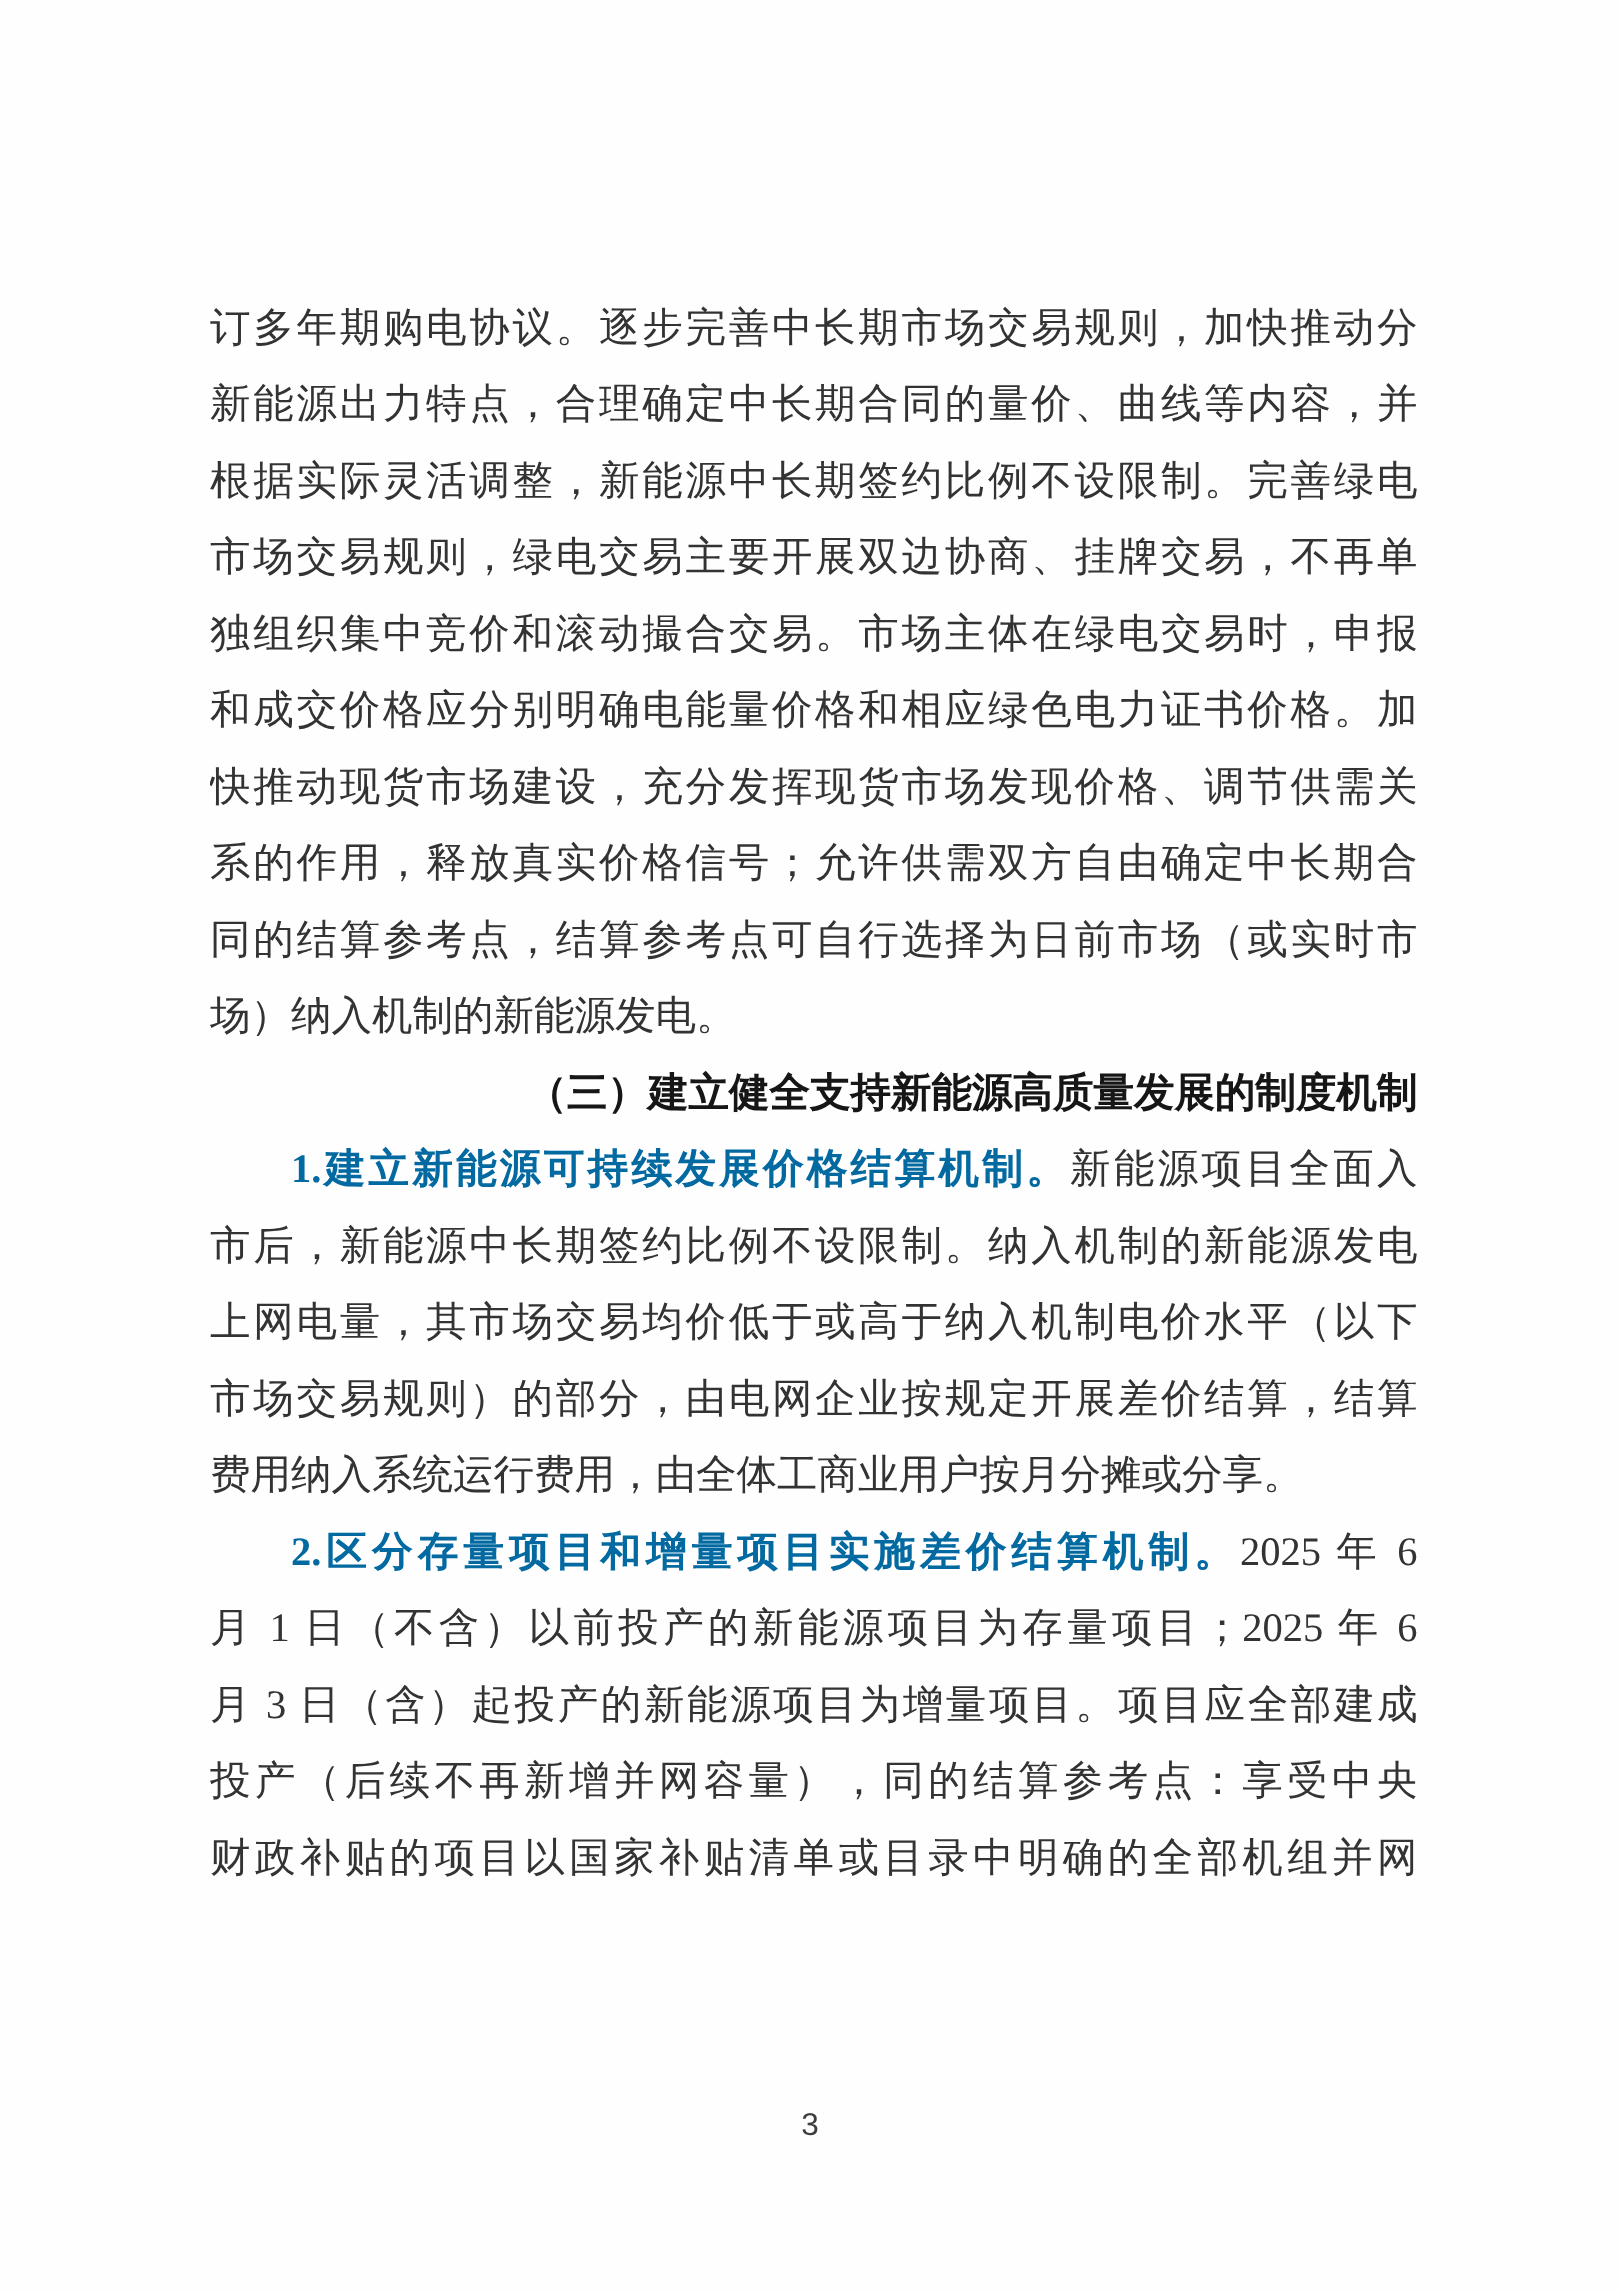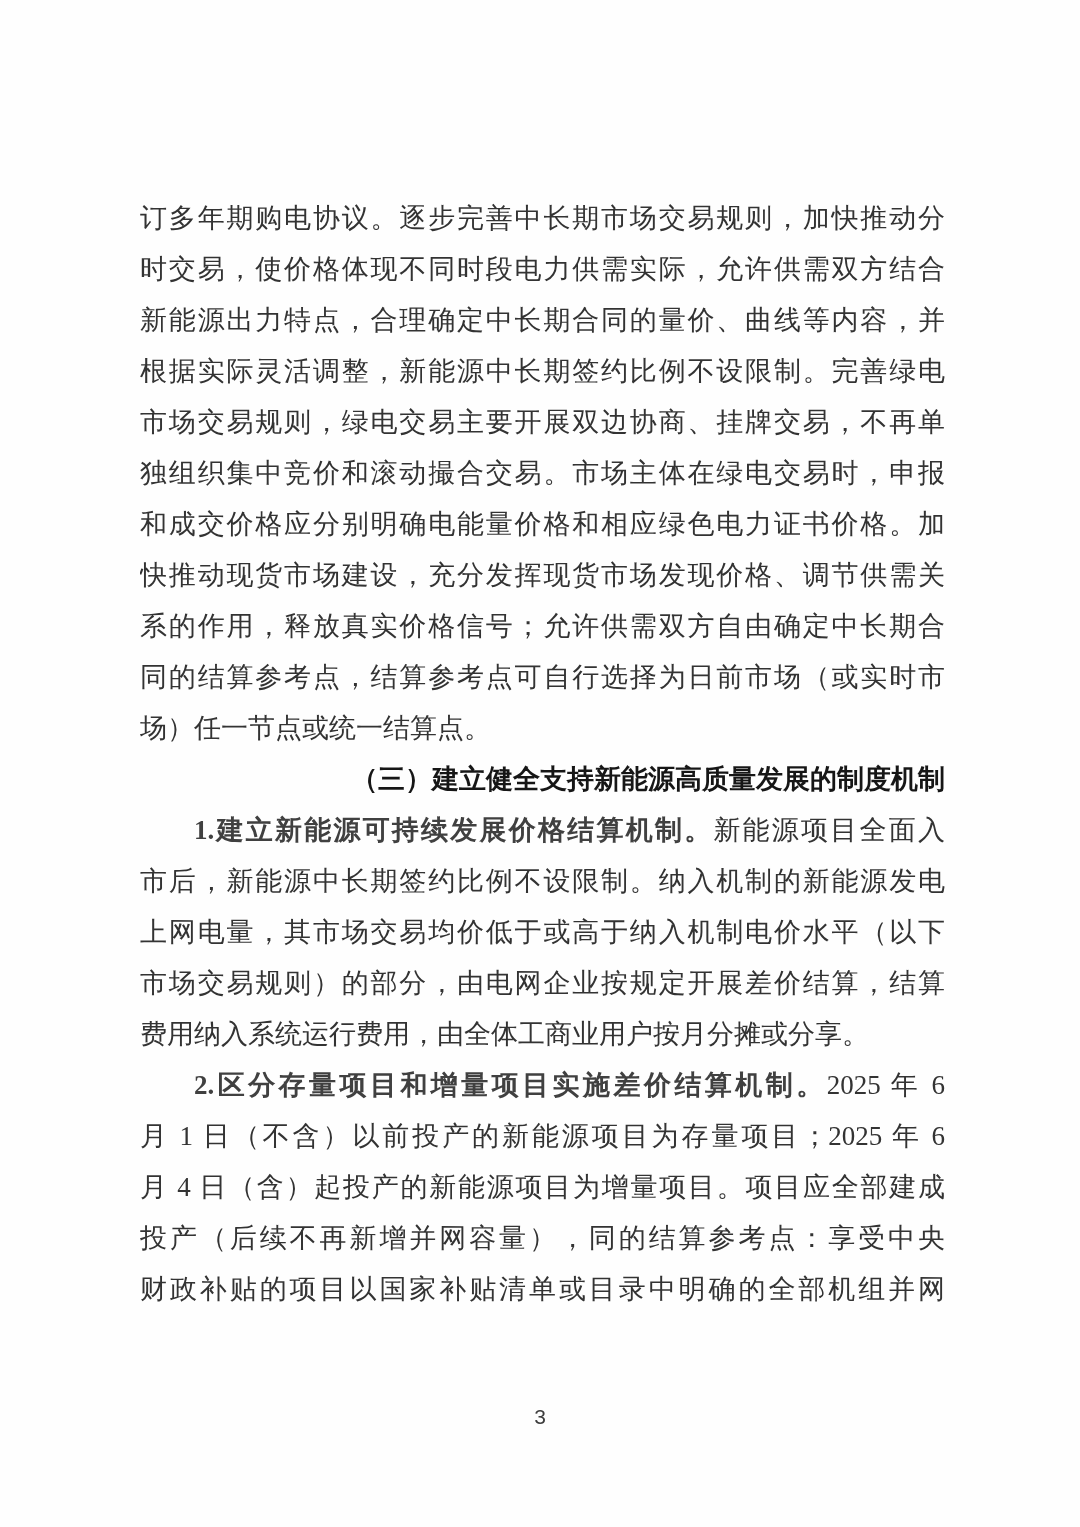--- a/index.html
+++ b/index.html
@@ -35,65 +35,64 @@
   .indent {
     padding-left: 54px;
   }
   .heading {
     font-weight: 700;
     color: #161616;
     text-align: right;
   }
   .bold {
     font-weight: 700;
-    color: #404040;
+    color: #0369a1;
   }
   .page-number {
     position: absolute;
     left: 0;
     top: 1405px;
     width: 100%;
     text-align: center;
     font-size: 21px;
     color: #3d3d3d;
     font-family: "Liberation Sans", sans-serif;
   }
 </style>
 </head>
 <body>
 
 <div class="page">
   <div class="content">
 
     <div class="line justify">订多年期购电协议。逐步完善中长期市场交易规则，加快推动分</div>
-    <div class="line justify">时交易，使价格体现不同时段电力供需实际，允许供需双方结合</div>
     <div class="line justify">新能源出力特点，合理确定中长期合同的量价、曲线等内容，并</div>
     <div class="line justify">根据实际灵活调整，新能源中长期签约比例不设限制。完善绿电</div>
     <div class="line justify">市场交易规则，绿电交易主要开展双边协商、挂牌交易，不再单</div>
     <div class="line justify">独组织集中竞价和滚动撮合交易。市场主体在绿电交易时，申报</div>
     <div class="line justify">和成交价格应分别明确电能量价格和相应绿色电力证书价格。加</div>
     <div class="line justify">快推动现货市场建设，充分发挥现货市场发现价格、调节供需关</div>
     <div class="line justify">系的作用，释放真实价格信号；允许供需双方自由确定中长期合</div>
     <div class="line justify">同的结算参考点，结算参考点可自行选择为日前市场（或实时市</div>
-    <div class="line">场）任一节点或统一结算点。</div>
+    <div class="line">场）纳入机制的新能源发电。</div>
 
     <div class="line indent heading">（三）建立健全支持新能源高质量发展的制度机制</div>
 
     <div class="line justify indent">
       <span class="bold">1.建立新能源可持续发展价格结算机制。</span><span>新能源项目全面入</span>
     </div>
     <div class="line justify">市后，新能源中长期签约比例不设限制。纳入机制的新能源发电</div>
     <div class="line justify">上网电量，其市场交易均价低于或高于纳入机制电价水平（以下</div>
     <div class="line justify">市场交易规则）的部分，由电网企业按规定开展差价结算，结算</div>
     <div class="line">费用纳入系统运行费用，由全体工商业用户按月分摊或分享。</div>
 
     <div class="line justify indent">
       <span class="bold">2.区分存量项目和增量项目实施差价结算机制。</span><span>2025 年 6</span>
     </div>
     <div class="line justify">月 1 日（不含）以前投产的新能源项目为存量项目；2025 年 6</div>
-    <div class="line justify">月 4 日（含）起投产的新能源项目为增量项目。项目应全部建成</div>
+    <div class="line justify">月 3 日（含）起投产的新能源项目为增量项目。项目应全部建成</div>
     <div class="line justify">投产（后续不再新增并网容量），同的结算参考点：享受中央</div>
     <div class="line justify">财政补贴的项目以国家补贴清单或目录中明确的全部机组并网</div>
 
   </div>
 
   <div class="page-number">3</div>
 </div>
 
 </body></html>

